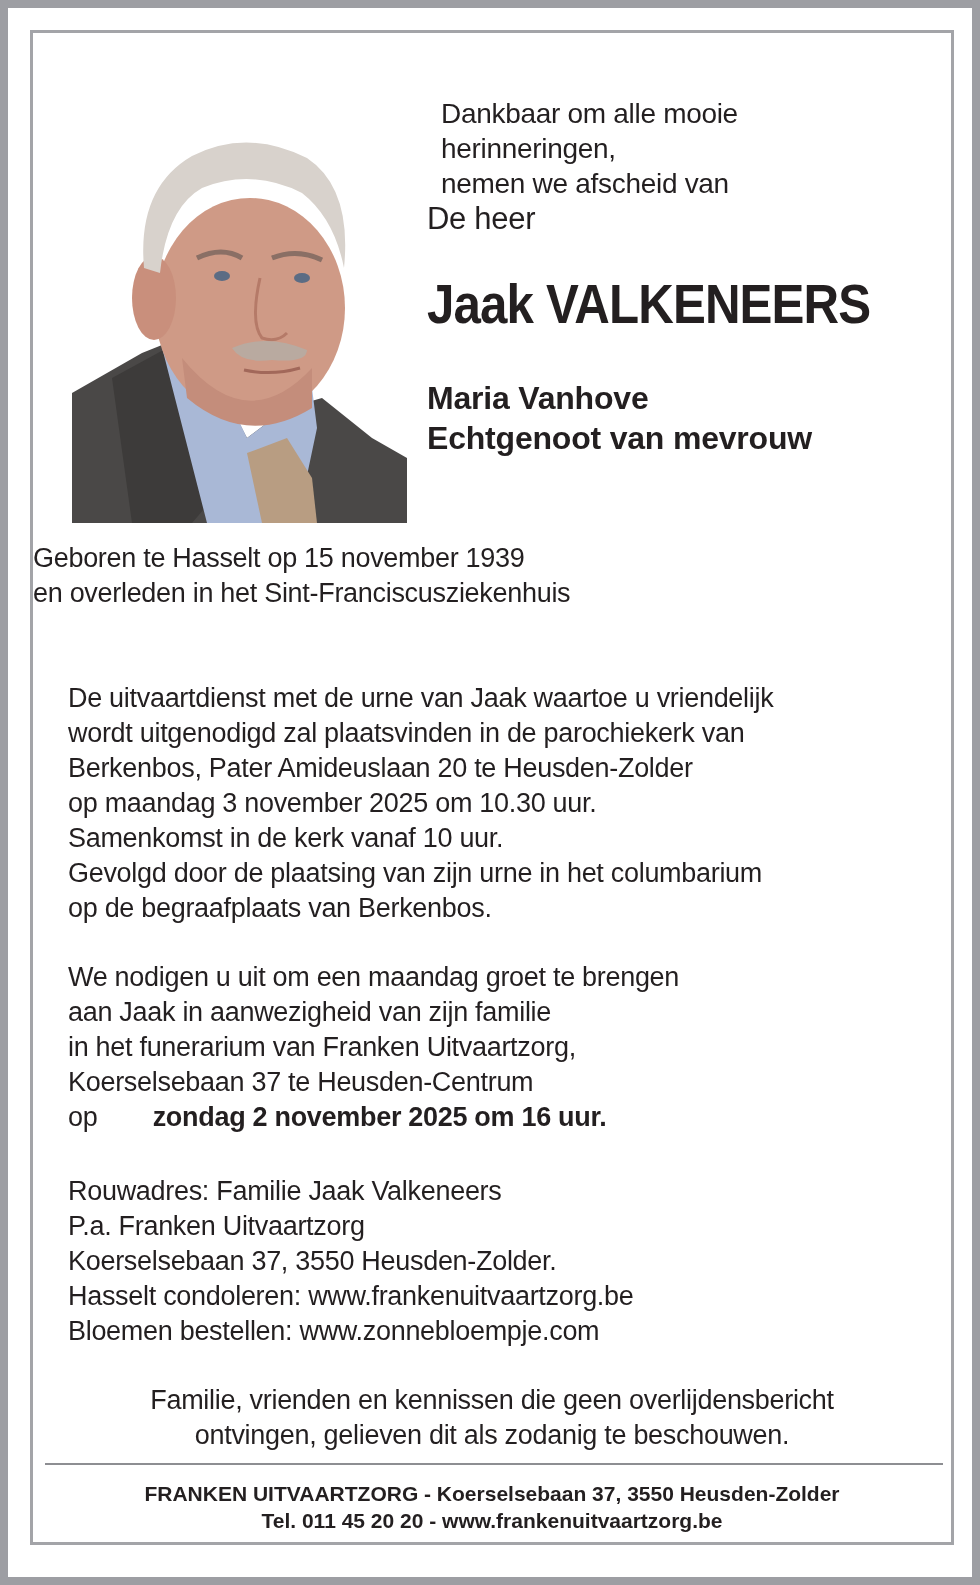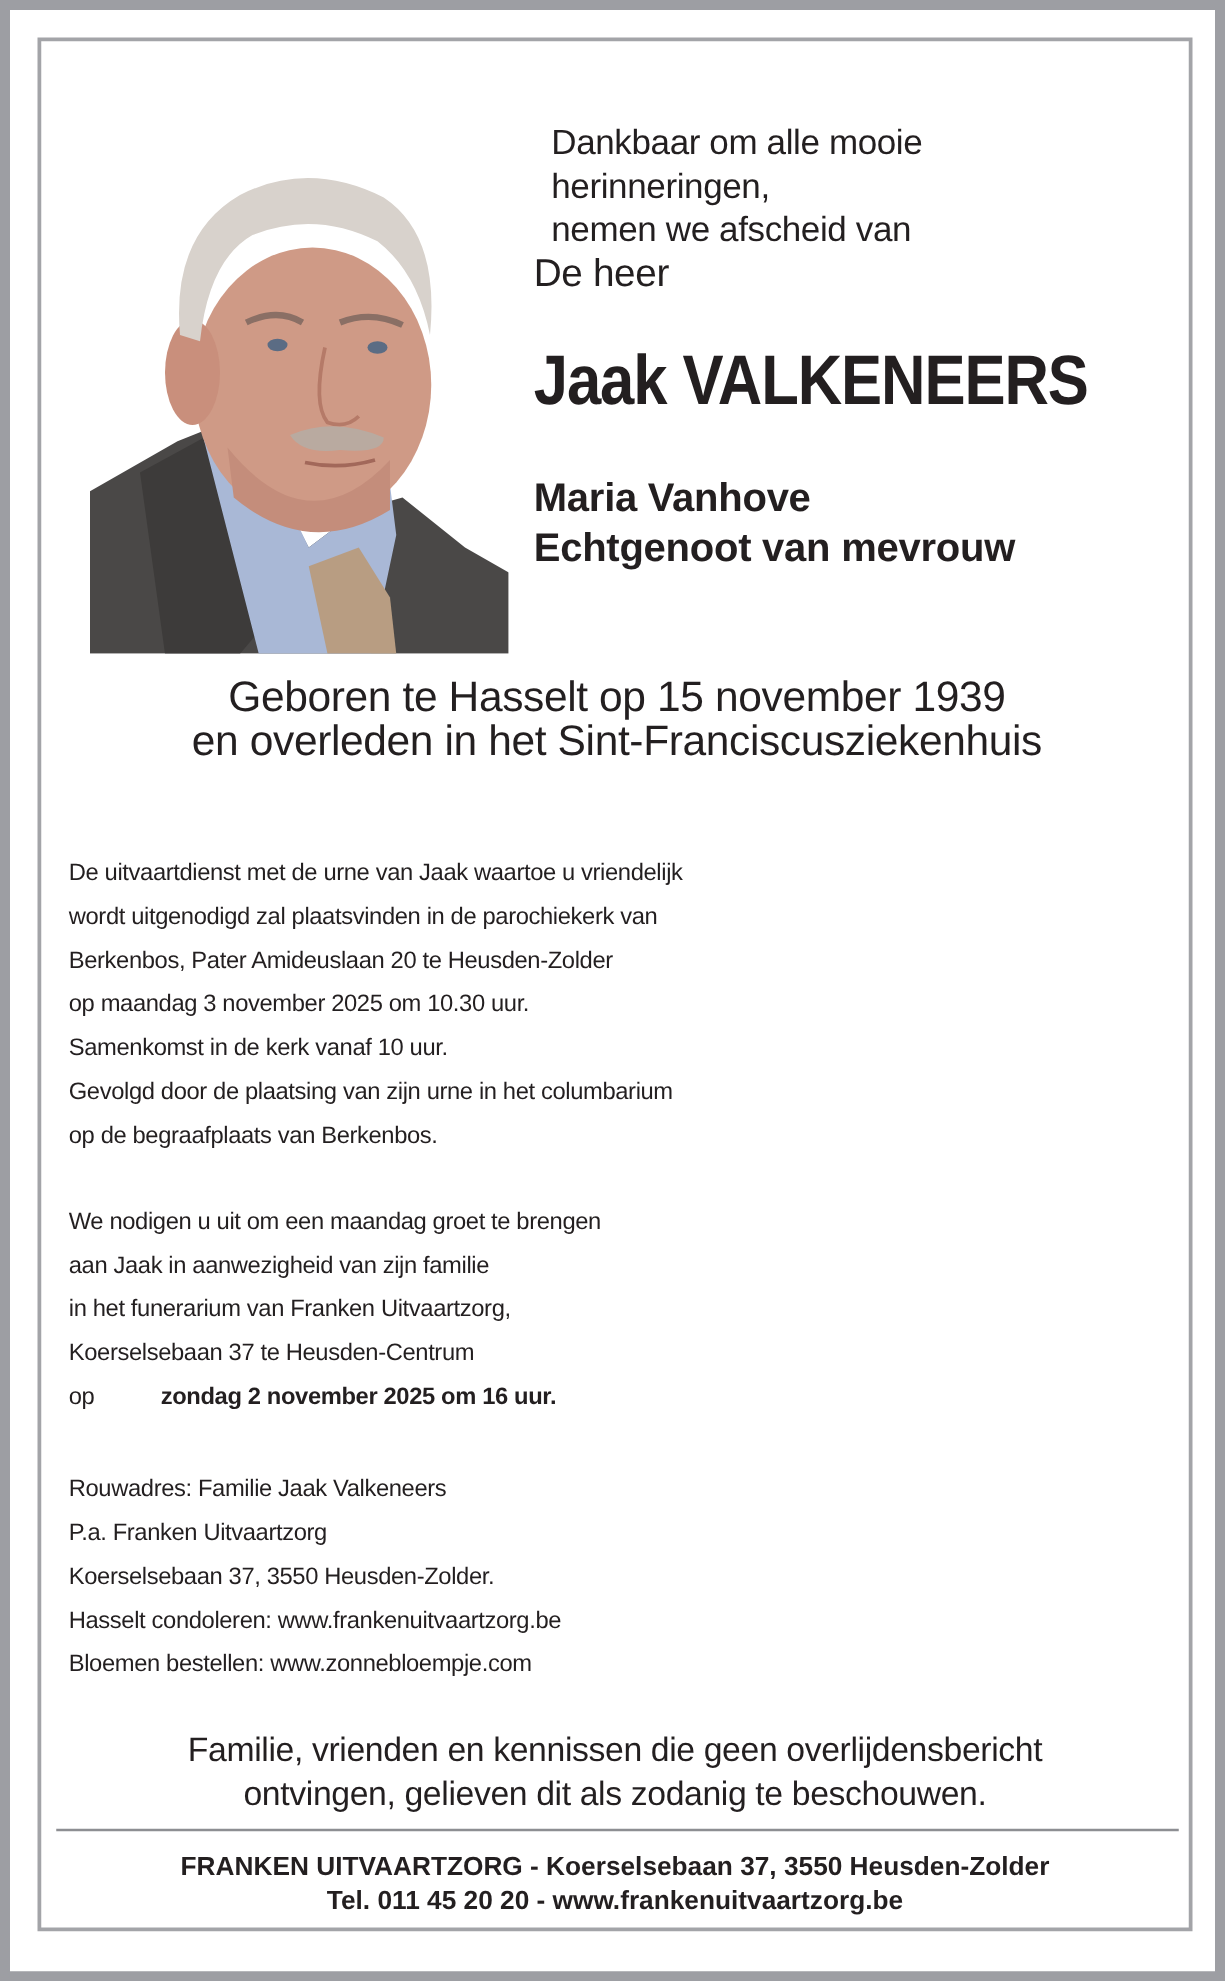--- a/index.html
+++ b/index.html
@@ -5,22 +5,22 @@
   html, body { margin:0; padding:0; }
   body { width:980px; height:1585px; background:#9d9ea3; position:relative; font-family:"Liberation Sans", sans-serif; color:#231f20; }
   .outer { position:absolute; left:8px; top:8px; width:964px; height:1569px; background:#ffffff; }
   .inner { position:absolute; left:22px; top:22px; width:924px; height:1515px; border:3px solid #a3a4a8; background:#fff; box-sizing:border-box; }
   .photo { position:absolute; left:39px; top:75px; width:335px; height:415px; overflow:hidden; }
   .photo svg { width:100%; height:100%; display:block; }
   .intro { position:absolute; left:408px; top:28px; font-size:28px; line-height:35px; letter-spacing:-0.3px;margin-top:35px; }
   .title-prefix { position:absolute; left:394px; top:168px; font-size:31px; letter-spacing:-0.3px; }
   .name { position:absolute; left:394px; top:238px; font-size:56px; font-weight:bold; letter-spacing:-1px; transform:scaleX(0.88); transform-origin:left; white-space:nowrap; }
   .spouse { position:absolute; left:394px; top:345px; font-size:32px; font-weight:bold; line-height:40px; letter-spacing:-0.2px; }
-  .born { position:absolute; left:0; width:921px; top:508px; text-align:center; font-size:34px; line-height:35px; letter-spacing:-0.3px; }
-  .para { position:absolute; left:22px; font-size:19px; line-height:35px; letter-spacing:-0.3px; white-space:nowrap; }
+  .born { position:absolute; left:0; width:921px; top:508px; text-align:left; font-size:27px; line-height:35px; letter-spacing:-0.3px; }
+  .para { position:absolute; left:35px; font-size:27px; line-height:35px; letter-spacing:-0.3px; white-space:nowrap; }
   .p1 { top:648px; }
   .p2 { top:927px; }
   .p3 { top:1141px; }
   .closing { position:absolute; left:0; width:918px; top:1350px; text-align:center; font-size:27px; line-height:35px; letter-spacing:-0.3px; }
   .rule { position:absolute; left:12px; width:898px; top:1430px; height:2px; background:#8d8e92; }
   .footer { position:absolute; left:0; width:918px; top:1447px; text-align:center; font-size:21px; font-weight:bold; line-height:27px; }
   .line { display:block; }
   b { font-weight:bold;margin-left:48px; }
 </style>
 </head>

